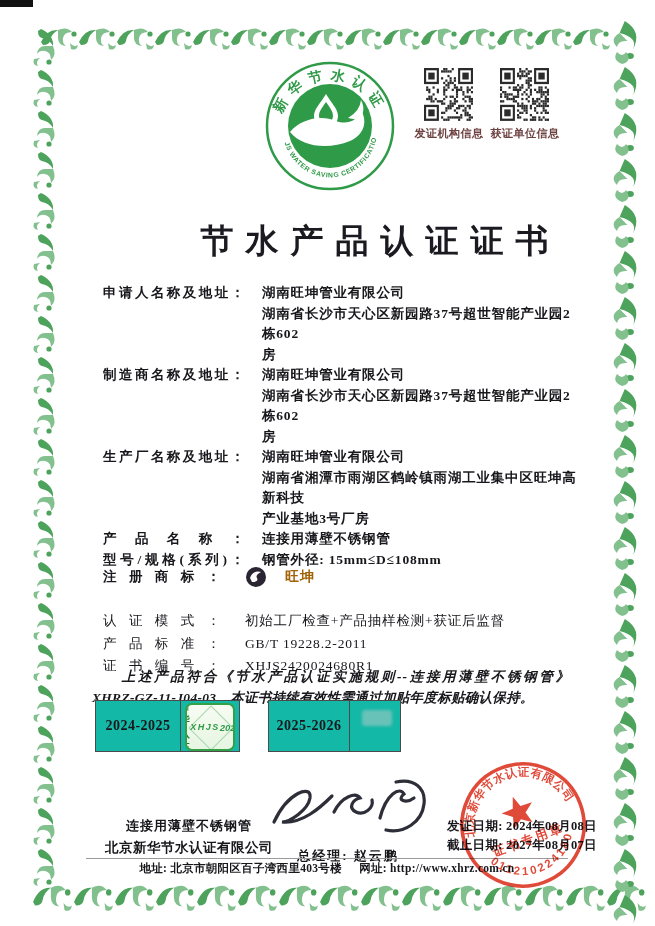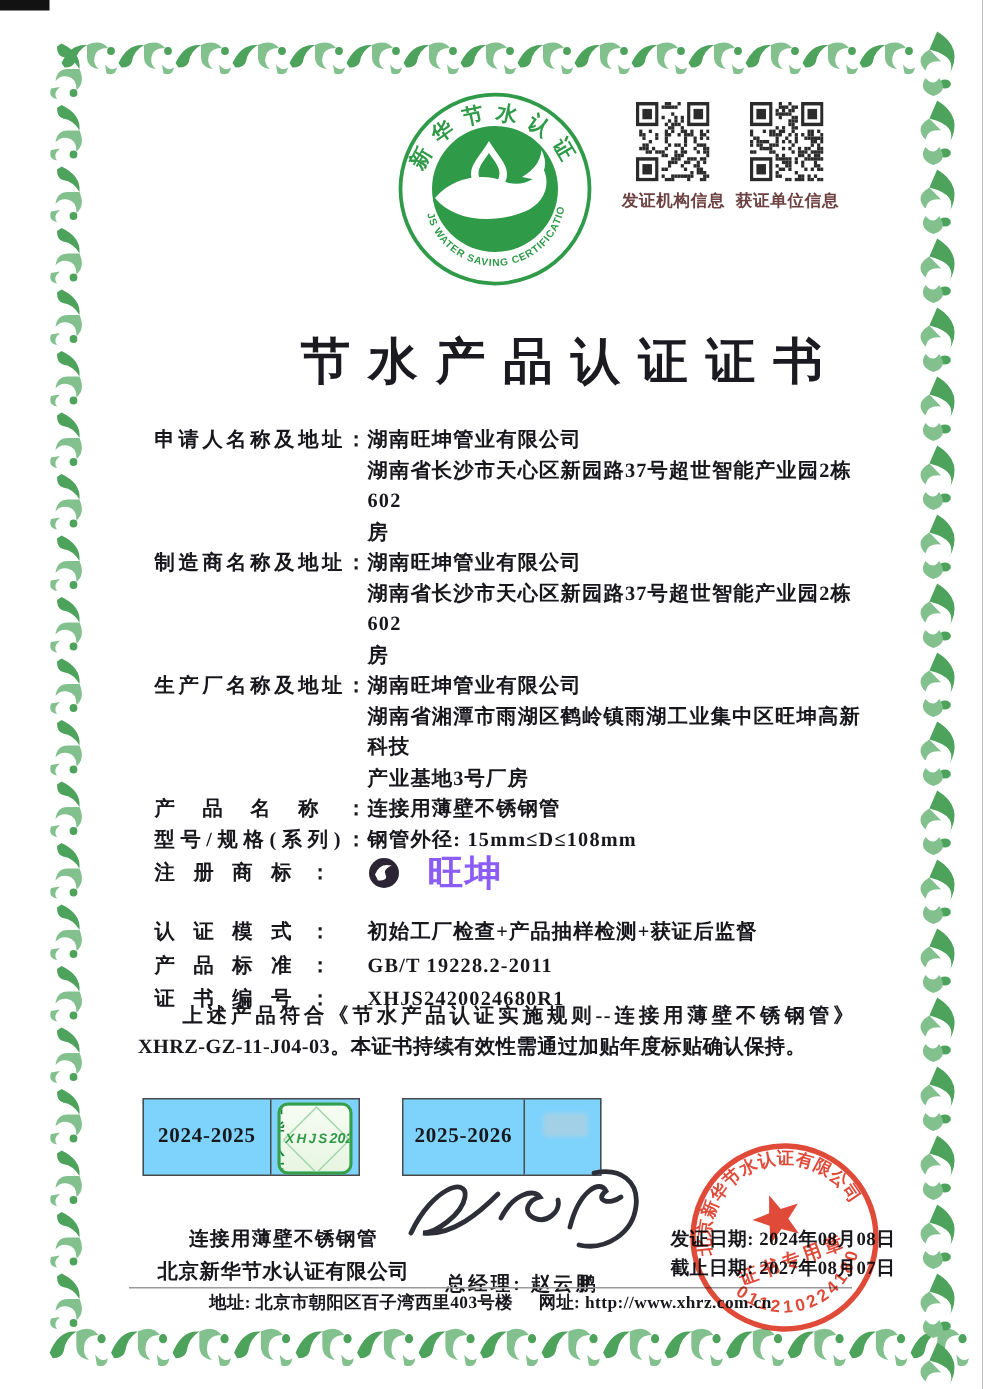--- a/index.html
+++ b/index.html
@@ -14,32 +14,32 @@
   .qr-label{font-family:"Liberation Sans",sans-serif;font-size:11px;font-weight:700;
             color:#6d4141;letter-spacing:.5px;text-align:center;width:80px;}
   
   .title{left:0;top:219px;width:655px;text-align:center;font-family:"Liberation Sans","DejaVu Sans",sans-serif;
          font-weight:900;font-size:33px;letter-spacing:12px;text-indent:12px;color:#1a1a20;margin-left:47px;}
   
   .fields{left:103px;top:283px;width:478px;font-size:13.5px;line-height:20.5px;font-weight:600;letter-spacing:.8px;}
   .frow{display:flex;}
   .flabel{width:142px;flex:none;text-align:justify;text-align-last:justify;}
   .flabel.narrow{width:118px;}
-  .fval{width:333px;margin-left:0;}
-  .certrows{left:103px;top:610px;width:478px;font-size:13.5px;line-height:22.5px;font-weight:700;letter-spacing:.8px;}
+  .fval{width:333px;margin-left:17px;}
+  .certrows{left:103px;top:610px;width:478px;font-size:13.5px;line-height:22.5px;font-weight:400;letter-spacing:.8px;}
   .certrows .fval{margin-left:24px;}
   .tmrow{left:103px;top:566px;width:478px;display:flex;align-items:center;font-size:13.5px;font-weight:600;letter-spacing:.8px;}
   .brand{margin-left:24px;display:flex;align-items:center;gap:2px;}
-  .brand-name{font-family:"Liberation Sans",sans-serif;font-weight:800;font-size:24px;color:#8b5cf6;letter-spacing:1px;padding-left:16px;}
-  
-  .compliance{left:92px;top:667px;width:478px;font-size:13.5px;line-height:20.5px;font-weight:600;}
+  .brand-name{font-family:"Liberation Sans",sans-serif;font-weight:800;font-size:14px;color:#a16207;letter-spacing:1px;padding-left:16px;}
+  
+  .compliance{left:92px;top:667px;width:478px;font-size:13.5px;line-height:20.5px;font-weight:600;font-style:italic;}
   .compliance .j1{text-indent:2.2em;text-align:justify;text-align-last:justify;letter-spacing:1px;}
   .compliance .j2{letter-spacing:.3px;}
   
-  .ybox{top:732px;height:50px;border:1px solid #4a4a4a;background:#7dd3fc;}
+  .ybox{top:700px;height:50px;border:1px solid #4a4a4a;background:#14b8a6;}
   .ybox .cell-l{position:absolute;left:0;top:0;bottom:0;display:flex;align-items:center;justify-content:center;
                 font-size:14px;font-weight:600;letter-spacing:.5px;}
   .ybox .divider{position:absolute;top:0;bottom:0;width:1px;background:#4a4a4a;}
   .ghost{position:absolute;width:30px;height:16px;background:#cfcfcf;opacity:.45;border-radius:3px;filter:blur(1.5px);}
   .sticker{position:absolute;width:46px;height:44px;border:2px solid #35a046;border-radius:7px;
            background:linear-gradient(#f7fcf3,#e7f5e2);display:flex;flex-direction:row;align-items:center;
            justify-content:center;font-family:"Liberation Sans",sans-serif;overflow:hidden;}
   .sticker .dia{position:absolute;width:30px;height:30px;border:1px solid #a6d8ae;transform:rotate(45deg);top:7px;left:8px;}
   .st1{font-size:10.5px;font-weight:800;color:#177d35;letter-spacing:.5px;z-index:1;}
   .st2{font-size:9px;font-weight:700;font-style:italic;color:#2f9a48;letter-spacing:1.5px;z-index:1;}

